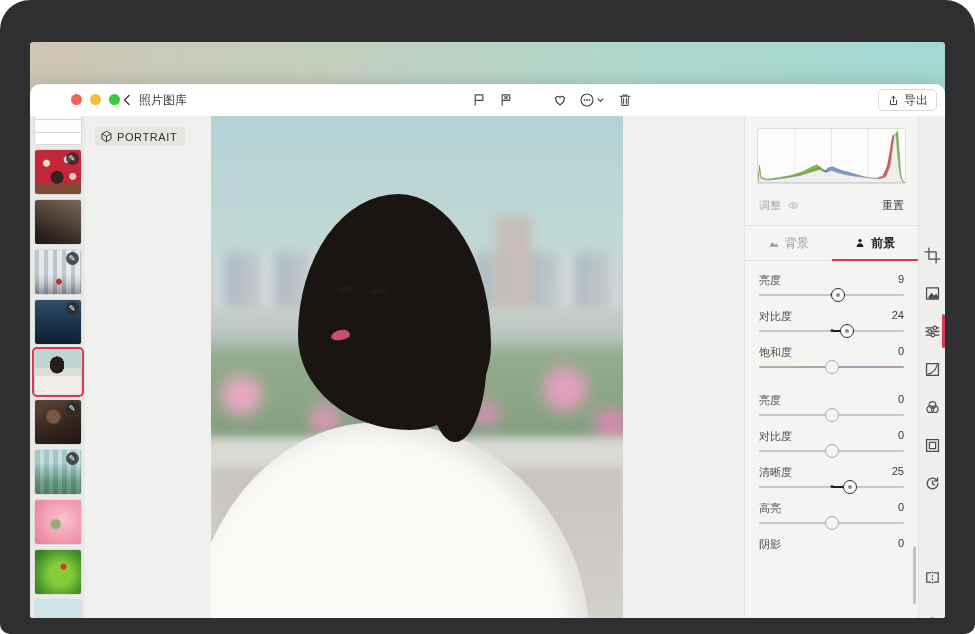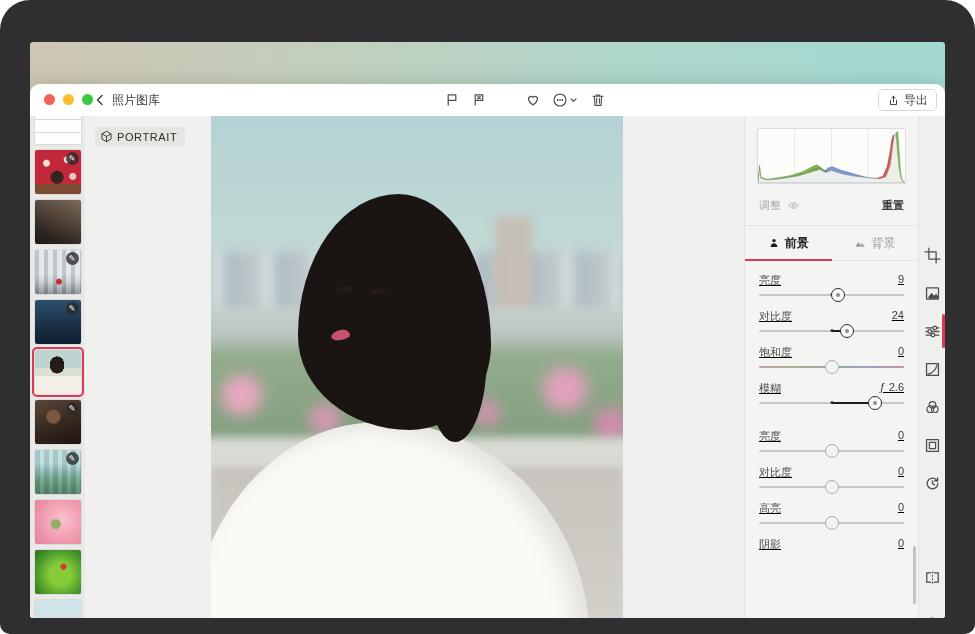--- a/index.html
+++ b/index.html
@@ -1,21 +1,21 @@
 <!DOCTYPE html>
 <html><head>
 <meta charset="utf-8">
 <style>
   html,body{margin:0;padding:0;background:#fff;font-family:"Liberation Sans","DejaVu Sans",sans-serif;}
   .stage{position:relative;width:975px;height:634px;background:#fff;overflow:hidden;}
   .frame{position:absolute;inset:0;background:#2f2f31;border-radius:30px 30px 10px 10px;}
   .desktop{position:absolute;left:30px;top:42px;right:30px;bottom:16px;border-radius:3px;
     background:linear-gradient(100deg,#cec5b3 0%,#c2cfbd 30%,#aed7cc 60%,#9fd9d3 100%);overflow:hidden;}
   .window{position:absolute;left:0;right:0;top:42px;bottom:0;background:#fff;border-radius:10px 10px 0 0;overflow:hidden;
-    box-shadow:0 6px 24px rgba(0,0,0,.25);}
+    box-shadow:0 6px 24px rgba(0,0,0,.25);padding-left:27px;}
   
   .titlebar{position:relative;height:32px;border-bottom:1px solid #e8e8e6;background:#fff;}
   .traffic{position:absolute;left:14px;top:10px;display:flex;gap:8px;}
   .tl{width:11px;height:11px;border-radius:50%;display:inline-block;}
   .tl.red{background:#f4605a;} .tl.yellow{background:#f9bd30;} .tl.green{background:#3dc93f;}
   .backbtn{position:absolute;left:62px;top:0;height:32px;display:flex;align-items:center;gap:4px;
     font-size:12px;color:#3a3a3a;cursor:default;}
   .cicons{position:absolute;left:414px;top:0;height:32px;display:flex;align-items:center;gap:11px;color:#4d4d4b;}
   .cicons .gap{width:16px;}
   .icon16{width:16px;height:16px;display:block;}
@@ -97,30 +97,30 @@
   .photo .lips{position:absolute;left:29.2%;top:42.6%;width:4.6%;height:2%;background:#c6506d;
     border-radius:60% 40% 55% 45%/60% 60% 40% 40%;transform:rotate(-8deg);}
   .photo .choker{position:absolute;left:33%;top:55.8%;width:22%;height:2.4%;background:#15100d;
     border-radius:8px;transform:rotate(9deg);}
   
   .panel{width:173px;flex:none;position:relative;background:#f4f4f2;border-left:1px solid #e4e4e2;overflow:hidden;}
   .histcard{margin:12px 12px 0;height:54px;background:#fcfcfb;border:1px solid #dcdcda;border-radius:2px;overflow:hidden;}
   .histcard svg{display:block;width:100%;height:100%;}
   .adjrow{margin:14px 14px 0;display:flex;align-items:center;font-size:11px;color:#aaaaa8;}
   .adjrow .eye{margin-left:6px;width:13px;height:13px;color:#aaaaa8;}
-  .adjrow .reset{margin-left:auto;color:#3d3d3b;font-weight:bold;cursor:default;}
+  .adjrow .reset{margin-left:auto;color:#3d3d3b;font-weight:normal;cursor:default;}
   .pdivider{margin-top:12px;height:1px;background:#e3e3e1;}
   .tabs{display:flex;height:34px;border-bottom:1px solid #e3e3e1;}
   .tab{position:relative;flex:1;display:flex;align-items:center;justify-content:center;gap:5px;
     font-size:12px;color:#9c9c9a;cursor:default;}
   .tab svg{width:12px;height:12px;}
   .tab.active{color:#1e1e1e;font-weight:bold;}
   .tab.active::after{content:"";position:absolute;left:0;right:0;bottom:-1px;height:2px;background:#d93a55;}
   .sliders{margin:12px 14px 0;}
-  .srow{margin-bottom:6px;text-decoration:underline;}
+  .srow{margin-bottom:6px;}
   .srow.groupgap{margin-top:18px;}
   .slabel{display:flex;justify-content:space-between;font-size:11px;color:#4c4c4a;height:14px;}
   .slabel .val{color:#3a3a38;}
   .strack{position:relative;height:16px;}
   .sline{position:absolute;left:0;right:0;top:7px;height:2px;background:#c7c7c4;border-radius:1px;}
   .sline.saturation{background:linear-gradient(90deg,#bba5a2,#b2ad97,#a0af9d,#97a8b2,#a89cb4,#b79aa0);}
   .sfill{position:absolute;top:7px;height:2px;background:#1d1d1b;border-radius:1px;}
   .sfill.lav{background:#c3c7d8;}
   .stick{position:absolute;top:6px;width:3px;height:3px;border-radius:50%;background:#2c2c2a;transform:translateX(-50%);}
   .sknob{position:absolute;top:1px;width:14px;height:14px;border-radius:50%;background:#f4f4f2;
@@ -264,33 +264,33 @@
           <div class="adjrow">
             <span>调整</span>
             <svg class="eye" viewBox="0 0 16 16">
               <path d="M2.2 8 s2.4 -3.4 5.8 -3.4 S13.8 8 13.8 8 s-2.4 3.4 -5.8 3.4 S2.2 8 2.2 8 z" fill="none" stroke="currentColor" stroke-width="1.1"></path>
               <circle cx="8" cy="8" r="1.6" fill="none" stroke="currentColor" stroke-width="1.1"></circle>
             </svg>
             <span class="reset">重置</span>
           </div>
           <div class="pdivider"></div>
           <div class="tabs" id="tabs">
+              <div class="tab">
+                <svg viewBox="0 0 16 16" style="width: 12px; height: 12px;">
+                  <path d="M1.8 13 l4.1-6.2 3 4.1 2-2.6 3.3 4.7 z" fill="currentColor"></path>
+                </svg>
+                <span>背景</span>
+              </div>
               <div class="tab active">
                 <svg viewBox="0 0 16 16" style="width: 12px; height: 12px;">
                   <circle cx="8" cy="4.8" r="2.3" fill="currentColor"></circle>
                   <path d="M3.4 13.2 c.5-3.2 2.3-4.8 4.6-4.8 s4.1 1.6 4.6 4.8 z" fill="currentColor"></path>
                 </svg>
                 <span>前景</span>
               </div>
-              <div class="tab">
-                <svg viewBox="0 0 16 16" style="width: 12px; height: 12px;">
-                  <path d="M1.8 13 l4.1-6.2 3 4.1 2-2.6 3.3 4.7 z" fill="currentColor"></path>
-                </svg>
-                <span>背景</span>
-              </div>
             </div>
           <div class="sliders" id="sliders">
               <div class="srow">
                 <div class="slabel">
                   <span>亮度</span>
                   <span class="val">9</span>
                 </div>
                 <div class="strack">
                   <div class="sline"></div>
                   <div class="sfill" style="left: 50%; width: 4.5%;"></div>
@@ -313,50 +313,50 @@
               <div class="srow">
                 <div class="slabel">
                   <span>饱和度</span>
                   <span class="val">0</span>
                 </div>
                 <div class="strack">
                   <div class="sline saturation"></div>
                   <div class="sknob" style="left: 50%;"></div>
                 </div>
               </div>
-              <div class="srow">
-                <div class="slabel">
-                  <span>模糊</span>
-                  <span class="val">ƒ 2.6</span>
-                </div>
-                <div class="strack">
-                  <div class="sline"></div>
-                  <div class="sfill" style="left: 50%; width: 30%;"></div>
-                  <div class="stick" style="left: 50%;"></div>
-                  <div class="sknob mod" style="left: 80%;"></div>
-                </div>
-              </div>
               <div class="srow groupgap">
                 <div class="slabel">
                   <span>亮度</span>
                   <span class="val">0</span>
                 </div>
                 <div class="strack">
                   <div class="sline"></div>
                   <div class="sknob" style="left: 50%;"></div>
                 </div>
               </div>
               <div class="srow">
                 <div class="slabel">
                   <span>对比度</span>
                   <span class="val">0</span>
                 </div>
                 <div class="strack">
                   <div class="sline"></div>
                   <div class="sknob" style="left: 50%;"></div>
+                </div>
+              </div>
+              <div class="srow">
+                <div class="slabel">
+                  <span>清晰度</span>
+                  <span class="val">25</span>
+                </div>
+                <div class="strack">
+                  <div class="sline"></div>
+                  <div class="sfill" style="left: 50%; width: 12.5%;"></div>
+                  <div class="stick" style="left: 50%;"></div>
+                  <div class="sknob mod" style="left: 62.5%;"></div>
                 </div>
               </div>
               <div class="srow">
                 <div class="slabel">
                   <span>高亮</span>
                   <span class="val">0</span>
                 </div>
                 <div class="strack">
                   <div class="sline"></div>
                   <div class="sknob" style="left: 50%;"></div>

